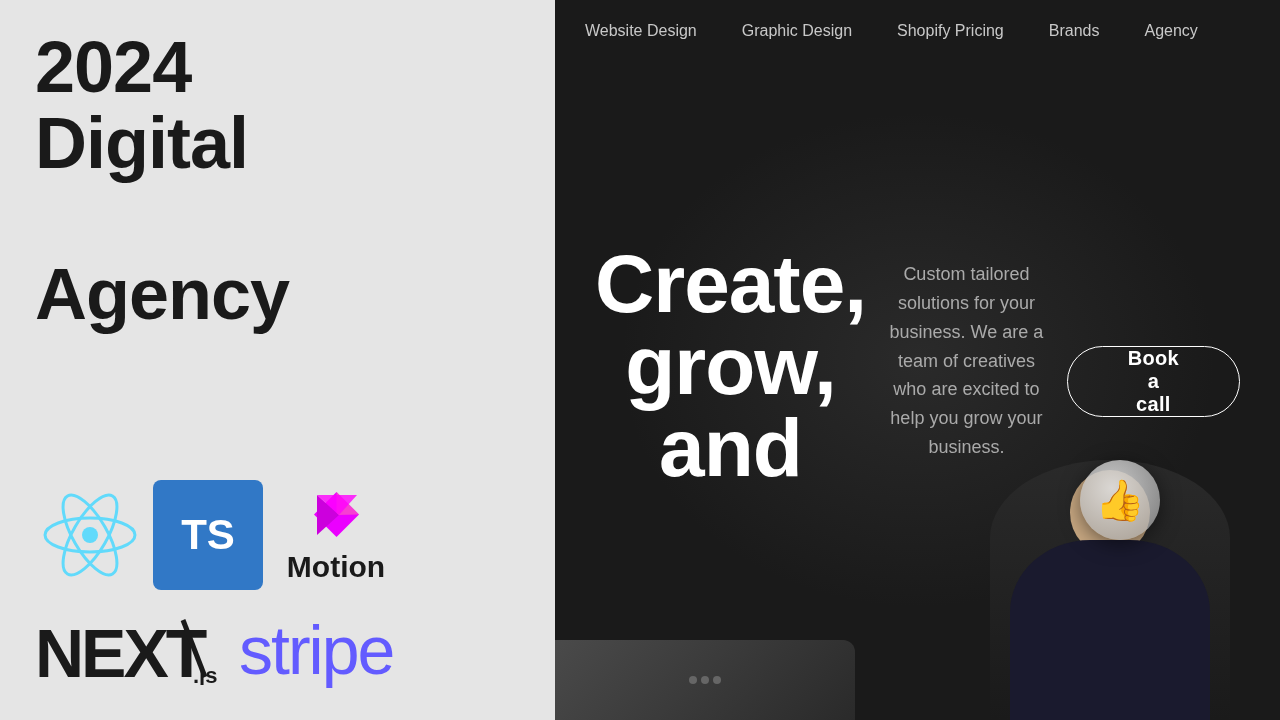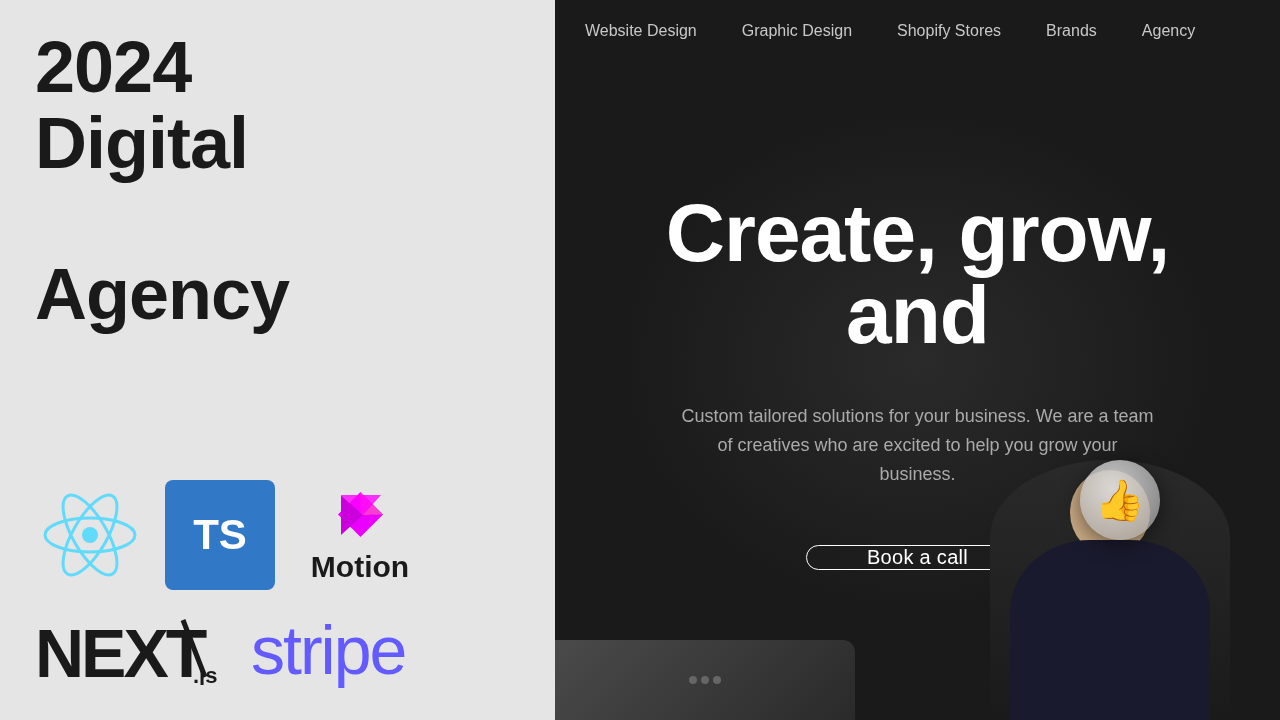--- a/index.html
+++ b/index.html
@@ -25,21 +25,21 @@
     }
     .tech-logos {
       display: flex;
       flex-direction: column;
       gap: 20px;
       margin-top: 10px;
     }
     .tech-row {
       display: flex;
       align-items: center;
-      gap: 20px;
+      gap: 8px;
     }
     
     .react-logo {
       width: 110px;
       height: 110px;
       display: flex;
       align-items: center;
       justify-content: center;
     }
     
@@ -138,21 +138,20 @@
       cursor: pointer;
       white-space: nowrap;
       text-decoration: none;
       text-align: center;
     }
 
     
     .hero {
       flex: 1;
       display: flex;
-      flex-direction: column;
       align-items: center;
       justify-content: center;
       text-align: center;
       padding: 20px 40px 40px;
       position: relative;
       z-index: 5;
       gap: 16px;
     }
     .hero-headline {
       font-size: 82px;
@@ -178,21 +177,21 @@
       text-align: center;
     }
     .book-call-btn {
       border: 1.5px solid #ffffff;
       background: transparent;
       color: #ffffff;
       font-size: 20px;
       padding: 0 60px;
       border-radius: 50px;
       cursor: pointer;
-      font-weight: 400;
+      font-weight: 700;
       letter-spacing: 0.3px;
     }
 
     
     .thumbs-bubble {
       position: absolute;
       right: 120px;
       bottom: 180px;
       width: 80px;
       height: 80px;
@@ -343,21 +342,21 @@
       </div>
     </div>
   </div>
 </div>
 
 <div class="right-panel">
 
   <nav class="nav">
     <a class="nav-item">Website Design</a>
     <a class="nav-item">Graphic Design</a>
-    <a class="nav-item">Shopify Stores</a>
+    <a class="nav-item">Shopify Pricing</a>
     <a class="nav-item">Brands</a>
     <a class="nav-item">Agency</a>
   </nav>
 
   <div class="hero">
     <h1 class="hero-headline">
       <span class="line1">Create, grow, and</span>
     </h1>
     <p class="hero-subtext">Custom tailored solutions for your business. We are a team of creatives who are excited to help you grow your business.</p>
     <button class="book-call-btn">Book a call</button>

